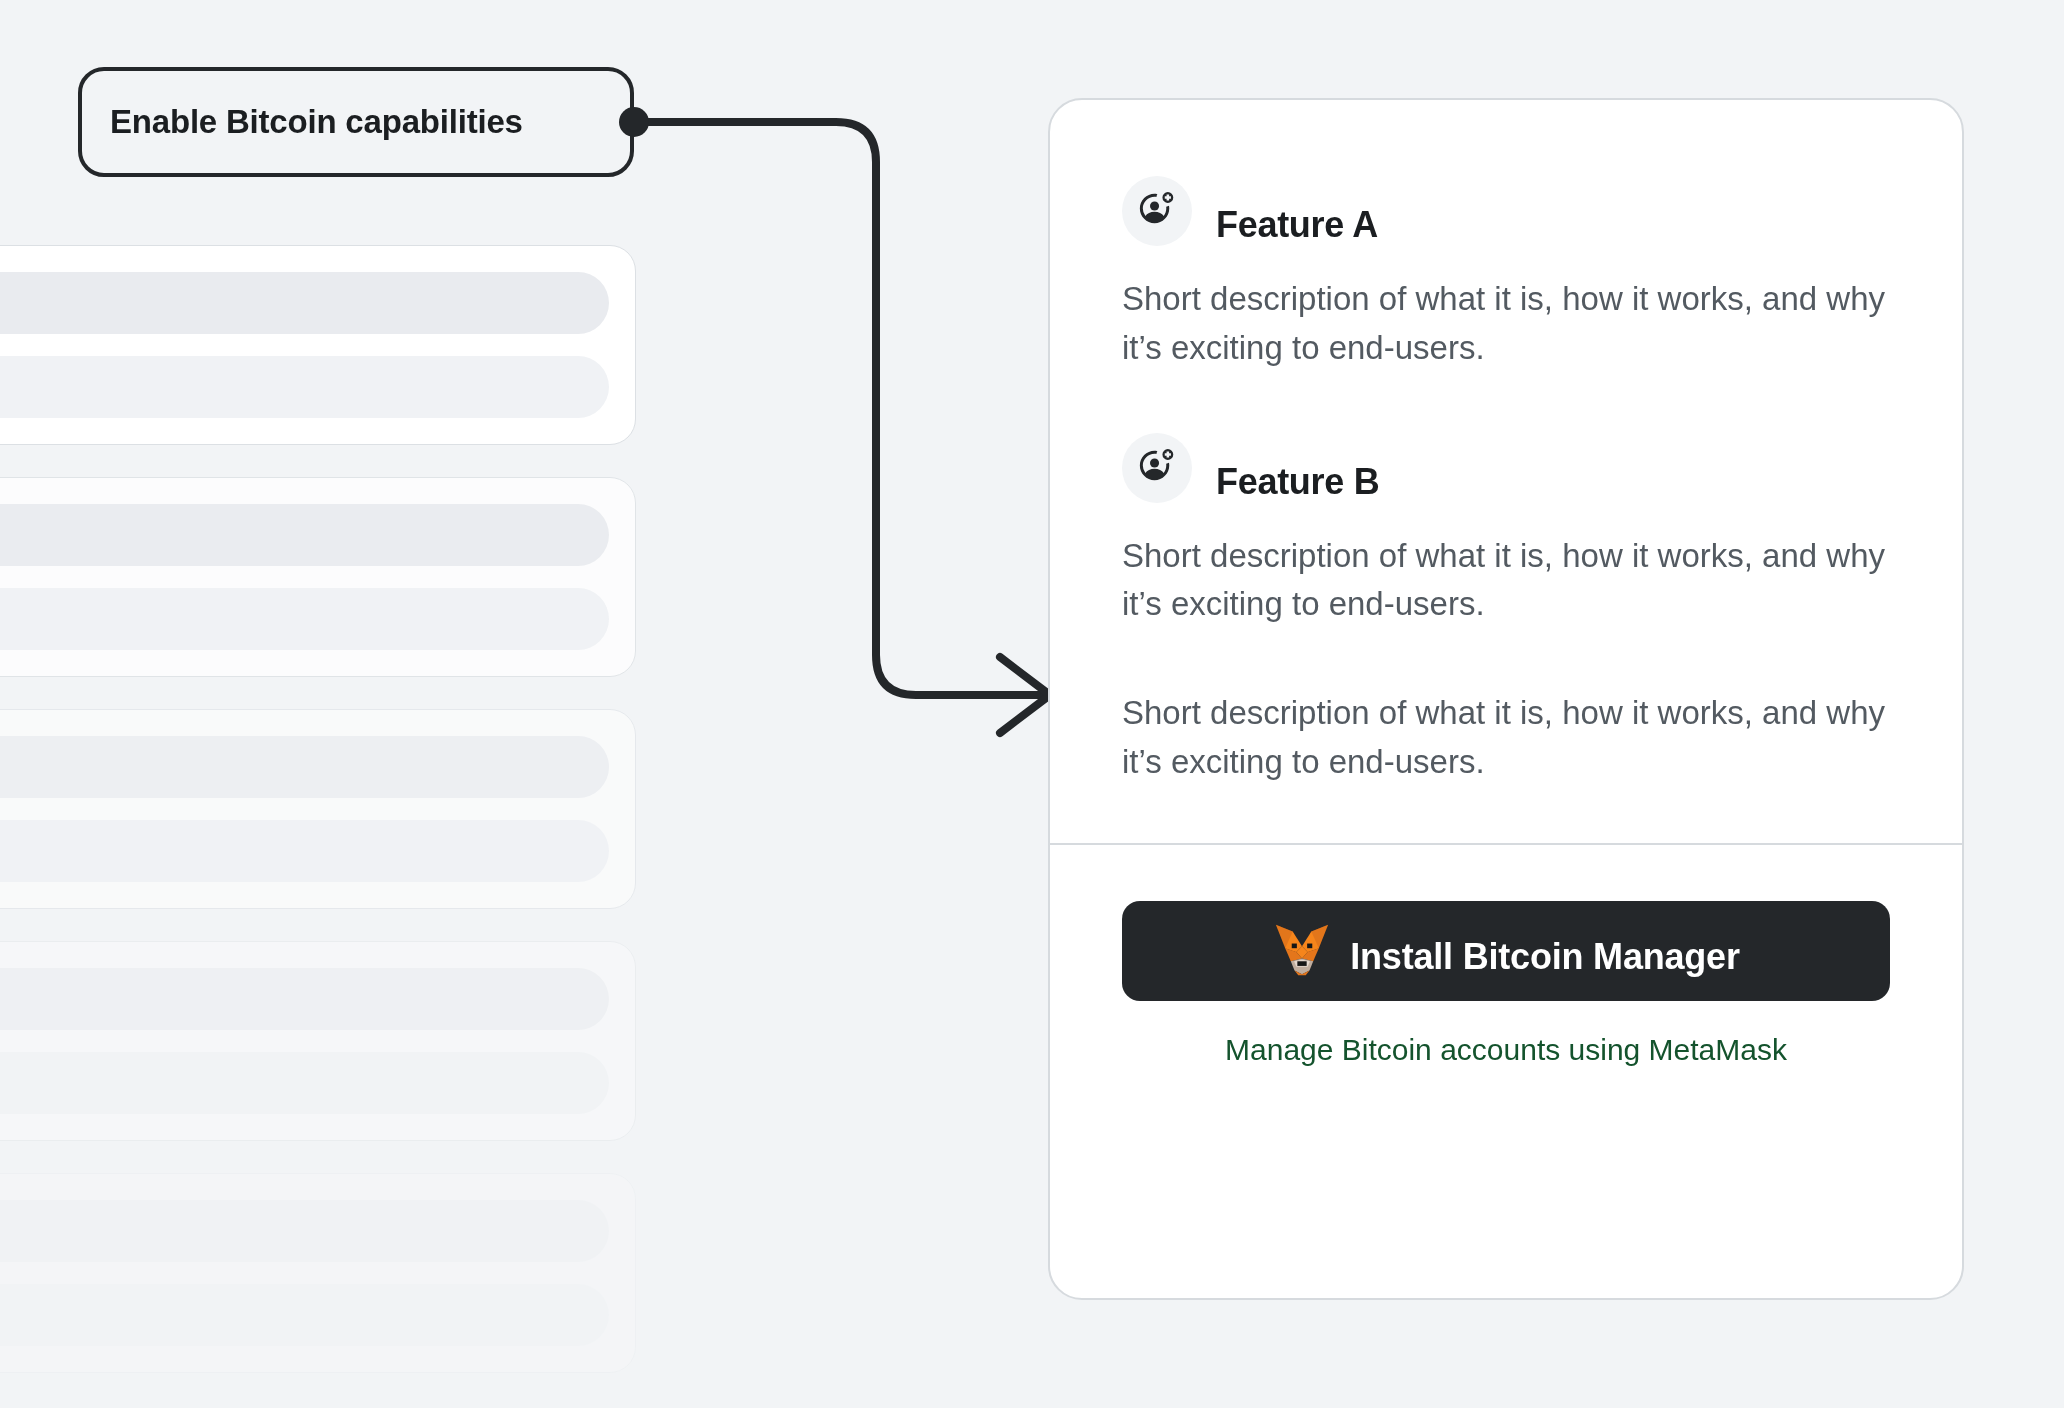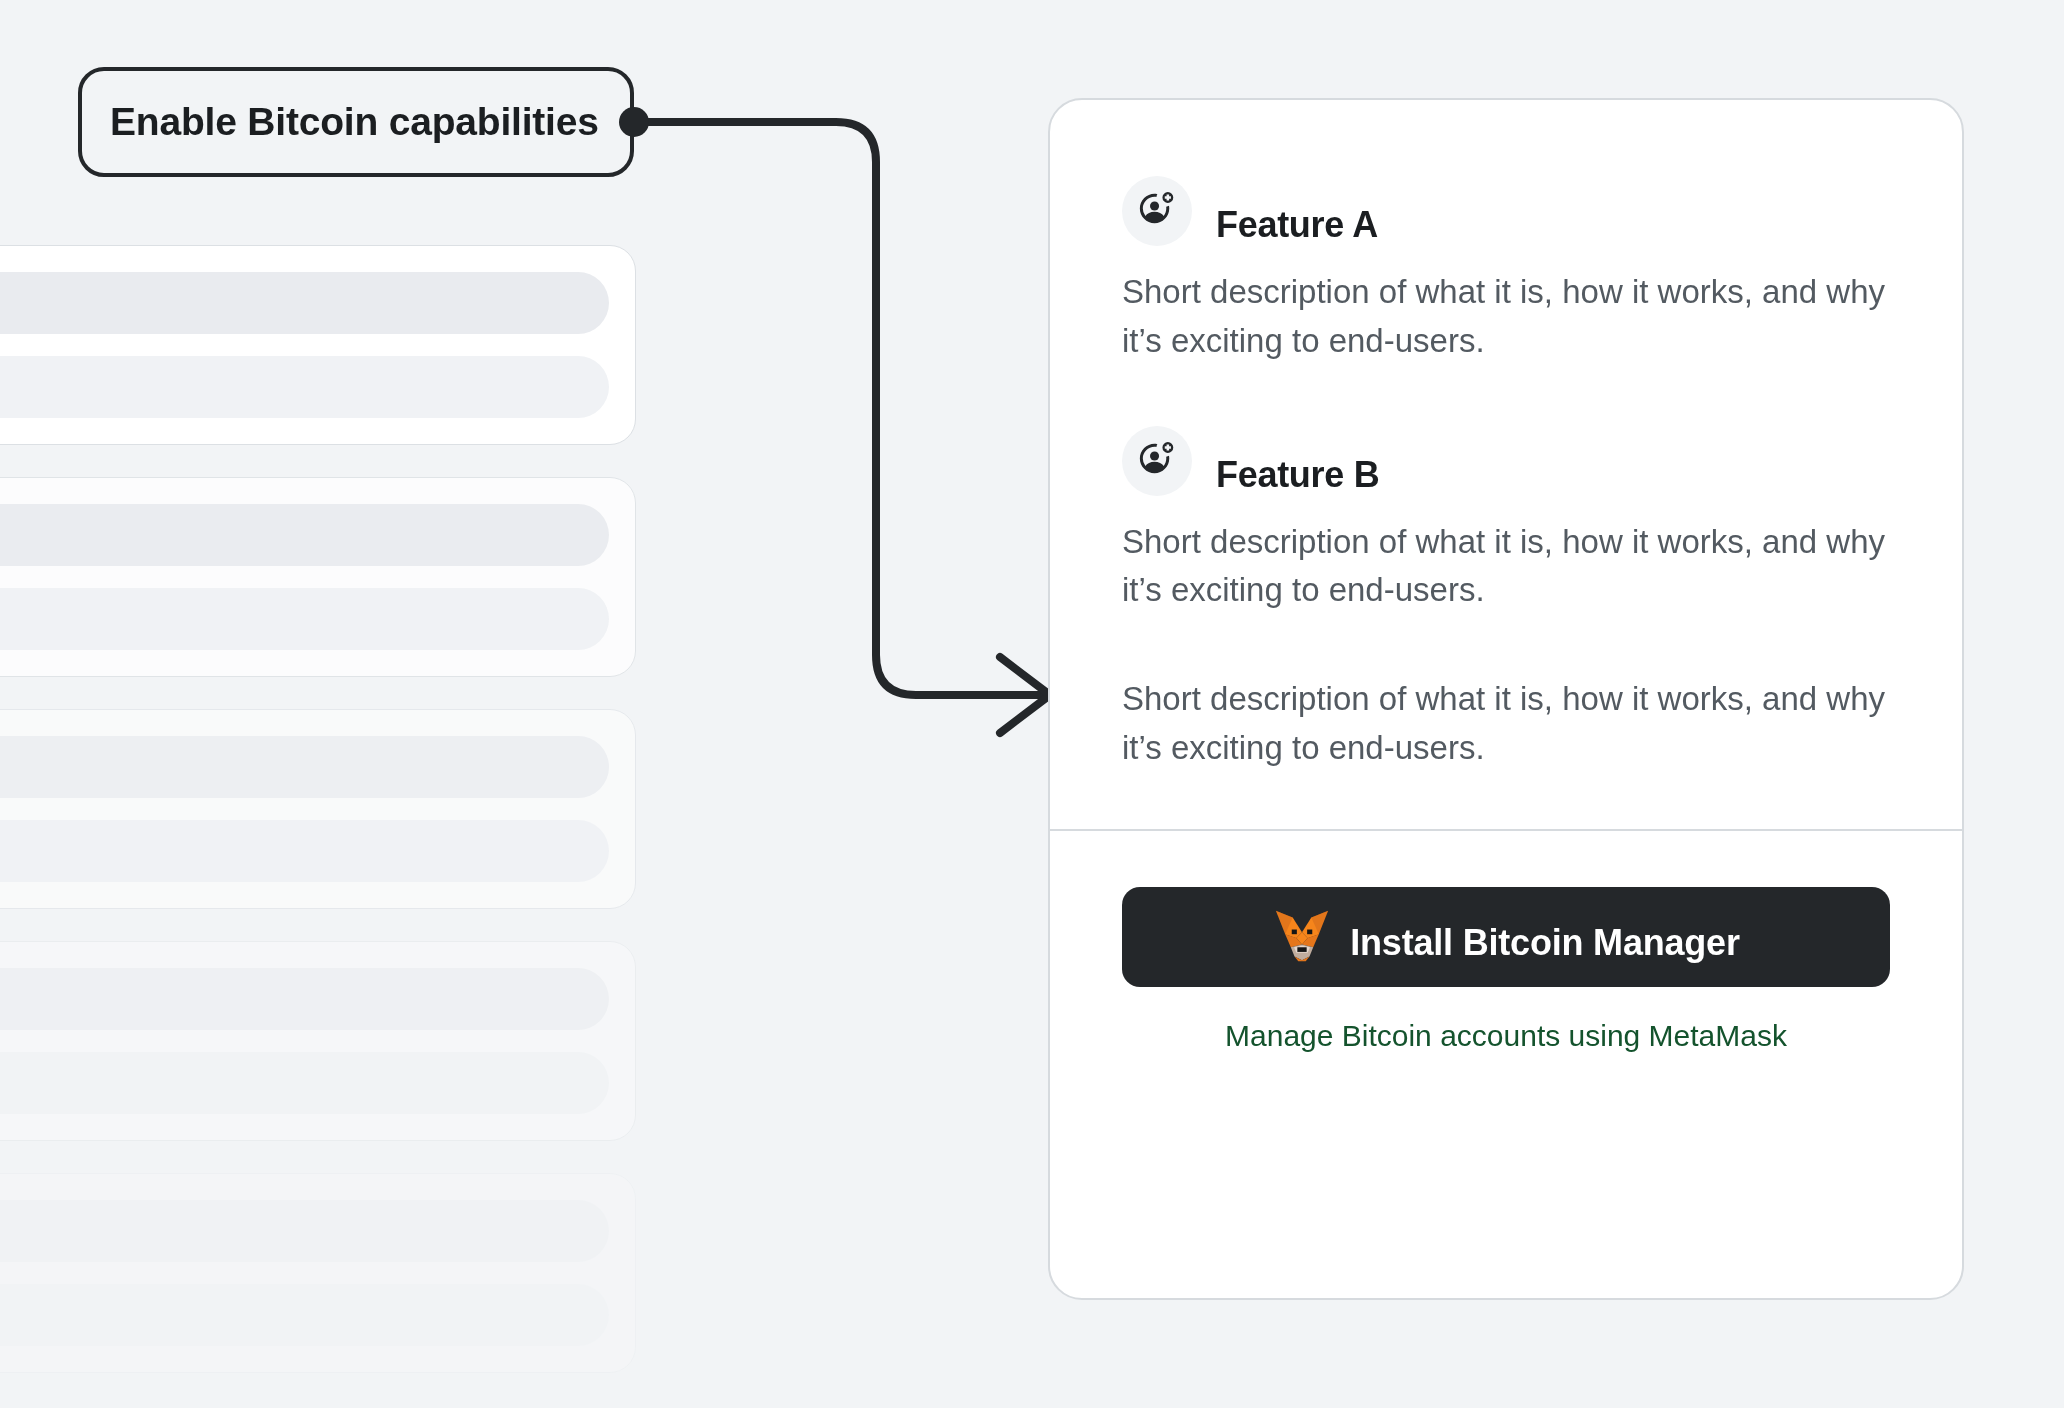--- a/index.html
+++ b/index.html
@@ -31,21 +31,21 @@
     position: absolute;
     left: 78px; top: 67px;
     width: 556px; height: 110px;
     border: 4px solid #24272A;
     border-radius: 26px;
     background: #F2F4F6;
     display: flex; align-items: center;
   }
   #annotation-pill .pill-text {
     padding-left: 28px;
-    font-size: 39px;
+    font-size: 33px;
     font-weight: 600;
     color: #1B1E21;
     letter-spacing: -0.2px;
     white-space: nowrap;
   }
 
   
   #connector { position: absolute; left: 0; top: 0; width: 2064px; height: 1408px; pointer-events: none; }
 
   
@@ -66,21 +66,21 @@
     width: 70px; height: 70px; border-radius: 50%;
     background: #F2F4F6;
     display: flex; align-items: center; justify-content: center;
     flex: 0 0 auto;
   }
   .feature-icon-wrap svg { width: 42px; height: 42px; display: block; }
   .feature-title {
     font-size: 36px; font-weight: 700; color: #1B1E21; letter-spacing: -0.3px;
   }
   .feature-desc {
-    margin-top: 22px;
+    margin-top: 29px;
     font-size: 33px; line-height: 1.48;
     color: #535A61;
     max-width: 790px;
   }
 
   #card-divider { height: 2px; background: #D6DADE; width: 100%; flex: 0 0 auto; }
 
   #card-footer { padding: 56px 72px 0 72px; }
   #install-button {
     width: 100%; height: 100px;

